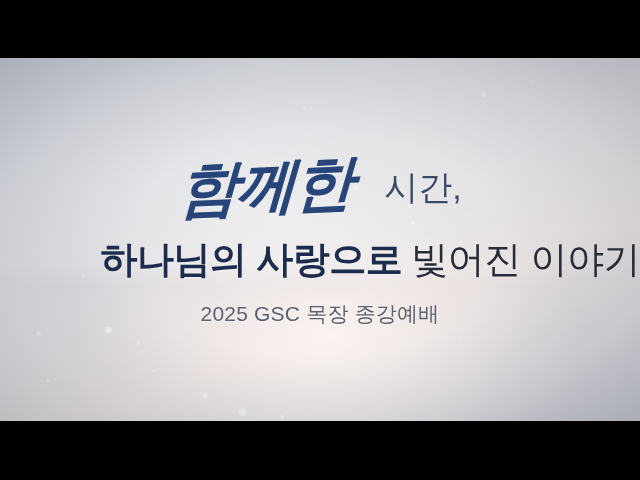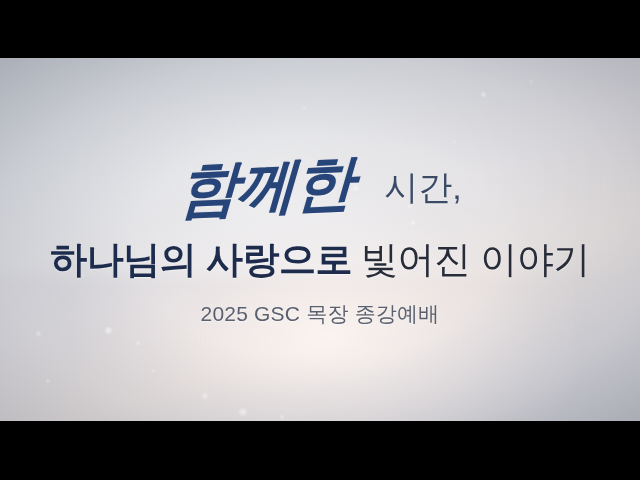--- a/index.html
+++ b/index.html
@@ -144,21 +144,21 @@
     margin-left: 32px;
     vertical-align: 2px;
     text-shadow: 0 1px 1px rgba(255,255,255,0.45);
   }
 
   #headline-line-2 {
     position: absolute;
     left: 0;
     right: 0;
     top: 181px;
-    text-align: center;
+    text-align: right;
     white-space: nowrap;
     font-size: 37px;
     line-height: 1.15;
   }
   #phrase-emphasis {
     font-weight: 700;
     color: #1d2c4d;
     letter-spacing: -0.5px;
     text-shadow: 0 1px 1px rgba(255,255,255,0.4);
   }

